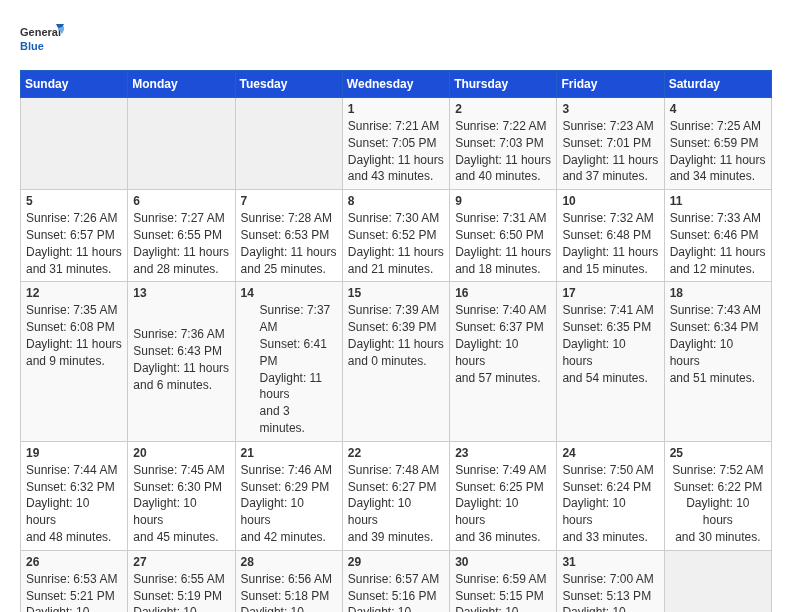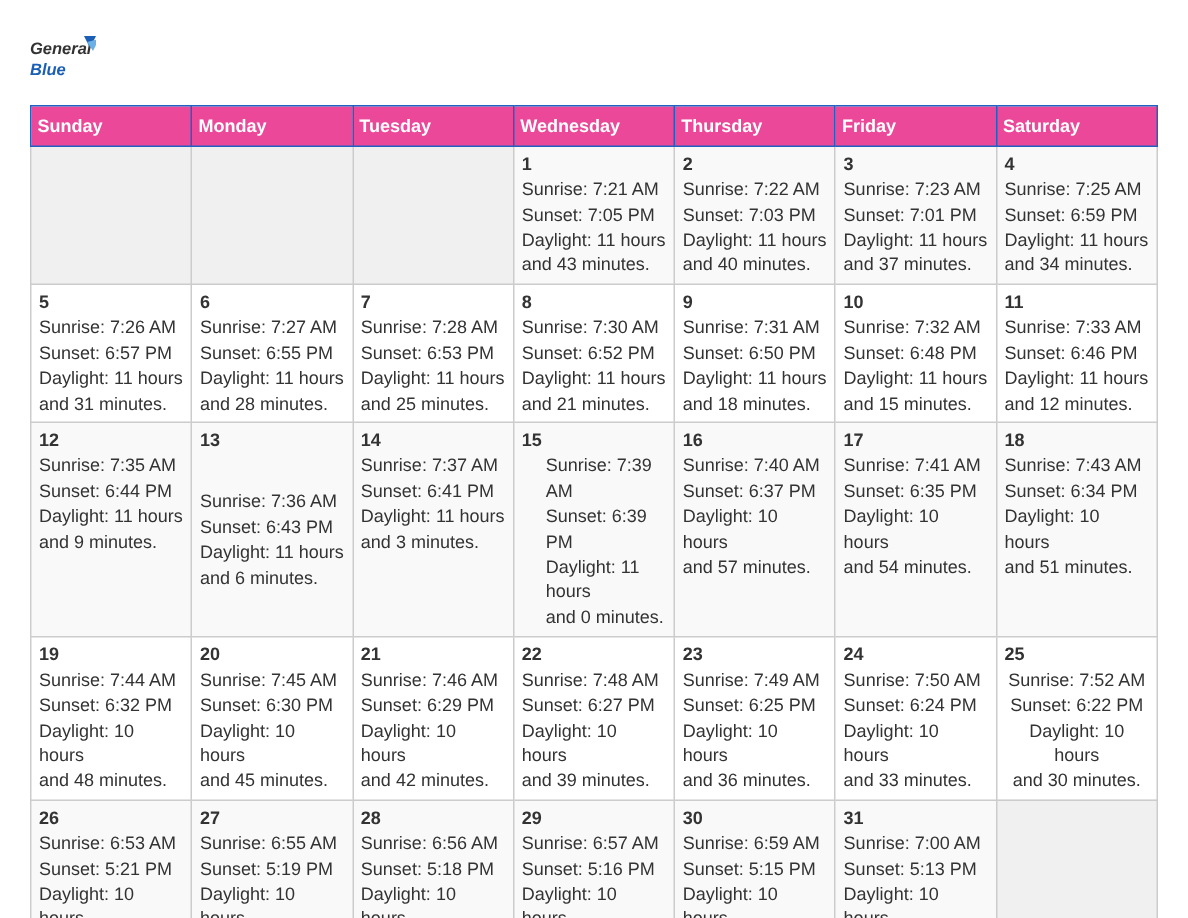--- a/index.html
+++ b/index.html
@@ -8,21 +8,20 @@
       background: #fff;
       width: 792px;
       min-height: 612px;
       padding: 20px;
     }
     .header {
       display: flex;
       justify-content: space-between;
       align-items: flex-start;
       margin-bottom: 10px;
-      font-style: italic;
     }
     .logo {
       display: flex;
       align-items: center;
       gap: 4px;
     }
     .title-area {
       text-align: right;
     }
     .month-title {
@@ -33,21 +32,21 @@
     .subtitle {
       font-size: 14px;
       color: #555;
     }
     .calendar {
       width: 100%;
       border-collapse: collapse;
       border: 1px solid #ccc;
     }
     .calendar thead th {
-      background-color: #ec4899;
+      background-color: #1d4ed8;
       color: #fff;
       font-size: 12px;
       font-weight: bold;
       padding: 6px 4px;
       text-align: left;
       border: 1px solid #2060c0;
     }
     .calendar tbody td {
       vertical-align: top;
       border: 1px solid #ccc;
@@ -191,41 +190,41 @@
           <div class="cell-content" style="white-space: pre-line;">Sunrise: 7:33 AM
 Sunset: 6:46 PM
 Daylight: 11 hours
 and 12 minutes.</div>
         </td>
       </tr>
       <tr>
         <td>
           <span class="day-num">12</span>
           <div class="cell-content" style="white-space: pre-line;">Sunrise: 7:35 AM
-Sunset: 6:44 PM
+Sunset: 6:08 PM
 Daylight: 11 hours
 and 9 minutes.</div>
         </td>
         <td>
           <span class="day-num">13</span>
           <div class="cell-content" style="white-space: pre-line; margin-top: 26px;">Sunrise: 7:36 AM
 Sunset: 6:43 PM
 Daylight: 11 hours
 and 6 minutes.</div>
         </td>
         <td>
           <span class="day-num">14</span>
-          <div class="cell-content" style="white-space: pre-line;">Sunrise: 7:37 AM
+          <div class="cell-content" style="white-space: pre-line; margin-left: 19px;">Sunrise: 7:37 AM
 Sunset: 6:41 PM
 Daylight: 11 hours
 and 3 minutes.</div>
         </td>
         <td>
           <span class="day-num">15</span>
-          <div class="cell-content" style="white-space: pre-line; margin-left: 16px;">Sunrise: 7:39 AM
+          <div class="cell-content" style="white-space: pre-line;">Sunrise: 7:39 AM
 Sunset: 6:39 PM
 Daylight: 11 hours
 and 0 minutes.</div>
         </td>
         <td>
           <span class="day-num">16</span>
           <div class="cell-content" style="white-space: pre-line;">Sunrise: 7:40 AM
 Sunset: 6:37 PM
 Daylight: 10 hours
 and 57 minutes.</div>

